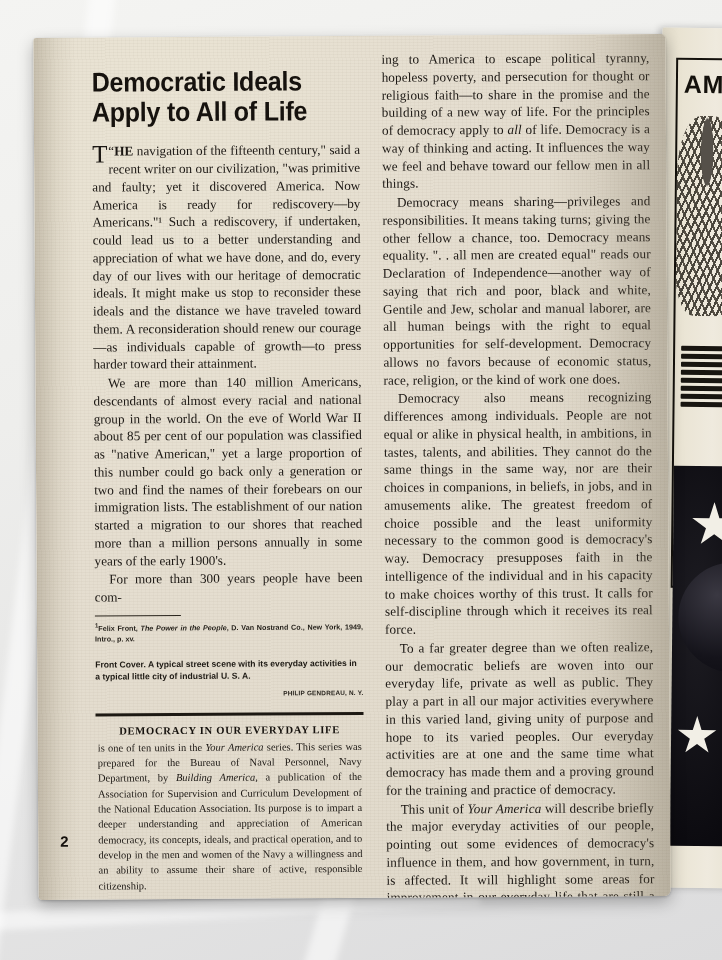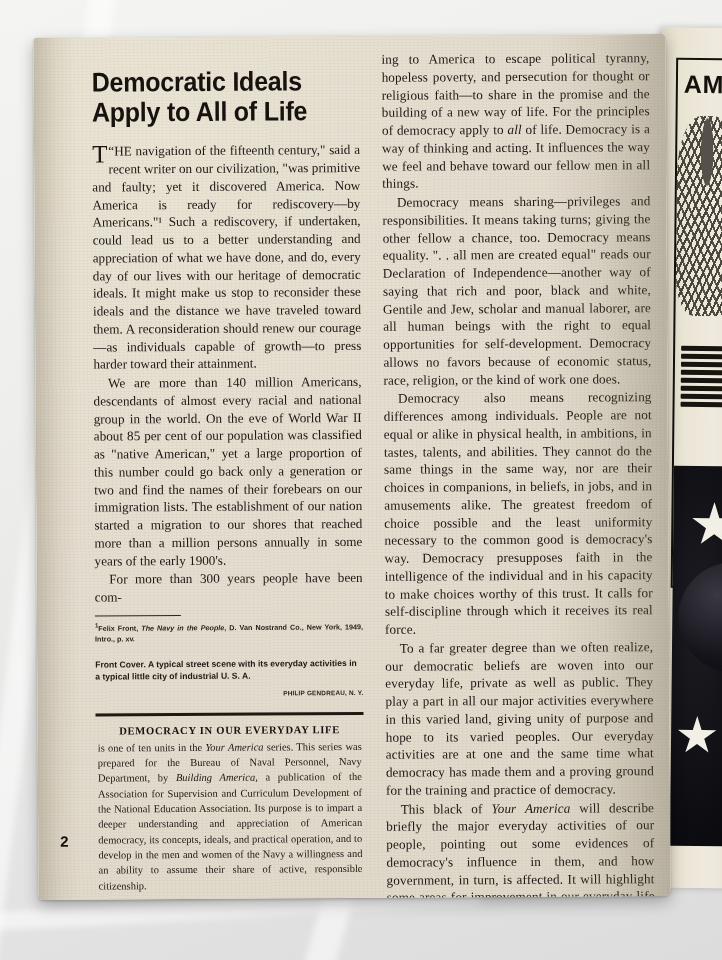--- a/index.html
+++ b/index.html
@@ -202,20 +202,21 @@
   .dropcap {
     float: left;
     font-size: 25px;
     line-height: 0.82;
     padding: 2px 1px 0 0;
     font-family: "Liberation Serif", serif;
   }
   .smallcaps {
     font-variant: small-caps;
     font-size: 13.2px;
+    font-weight: bold;
   }
 
   
   .footnote-rule {
     width: 86px;
     height: 1px;
     background: #2a251d;
     margin: 9px 0 5px 0;
   }
   .footnote {
@@ -342,21 +343,21 @@
           <span class="lead-quote">“</span><span class="dropcap">T</span><span class="smallcaps">HE</span><span> navigation of the fifteenth century," said a recent writer on our civilization, "was primitive and faulty; yet it discovered America. Now America is ready for rediscovery—by Americans."¹ Such a rediscovery, if undertaken, could lead us to a better understanding and appreciation of what we have done, and do, every day of our lives with our heritage of democratic ideals. It might make us stop to reconsider these ideals and the distance we have traveled toward them. A reconsideration should renew our courage—as individuals capable of growth—to press harder toward their attainment.</span>
         </p>
 
         <p class="body">We are more than 140 million Americans, descendants of almost every racial and national group in the world. On the eve of World War II about 85 per cent of our population was classified as "native American," yet a large proportion of this number could go back only a generation or two and find the names of their forebears on our immigration lists. The establishment of our nation started a migration to our shores that reached more than a million persons annually in some years of the early 1900's.</p>
 
         <p class="body">For more than 300 years people have been com-</p>
 
         <div class="footnote-rule"></div>
 
         <p class="footnote">
-          <sup>1</sup><span>Felix Front, </span><i>The Navy in the People</i><span>, D. Van Nostrand Co., New York, 1949, Intro., p. xv.</span>
+          <sup>1</sup><span>Felix Front, </span><i>The Power in the People</i><span>, D. Van Nostrand Co., New York, 1949, Intro., p. xv.</span>
         </p>
 
         <p class="cover-caption">Front Cover. A typical street scene with its everyday activities in a typical little city of industrial U. S. A.</p>
 
         <p class="photo-credit">PHILIP GENDREAU, N. Y.</p>
 
         <div class="edbox-rule"></div>
 
         <div class="edbox">
           <p class="edbox-title">DEMOCRACY IN OUR EVERYDAY LIFE</p>
@@ -369,21 +370,21 @@
       </div>
 
       <div class="col col-right">
         <p class="body first">
           <span>ing to America to escape political tyranny, hopeless poverty, and persecution for thought or religious faith—to share in the promise and the building of a new way of life. For the principles of democracy apply to </span><i>all</i><span> of life. Democracy is a way of thinking and acting. It influences the way we feel and behave toward our fellow men in all things.</span>
         </p>
         <p class="body">Democracy means sharing—privileges and responsibilities. It means taking turns; giving the other fellow a chance, too. Democracy means equality. ". . all men are created equal" reads our Declaration of Independence—another way of saying that rich and poor, black and white, Gentile and Jew, scholar and manual laborer, are all human beings with the right to equal opportunities for self-development. Democracy allows no favors because of economic status, race, religion, or the kind of work one does.</p>
         <p class="body">Democracy also means recognizing differences among individuals. People are not equal or alike in physical health, in ambitions, in tastes, talents, and abilities. They cannot do the same things in the same way, nor are their choices in companions, in beliefs, in jobs, and in amusements alike. The greatest freedom of choice possible and the least uniformity necessary to the common good is democracy's way. Democracy presupposes faith in the intelligence of the individual and in his capacity to make choices worthy of this trust. It calls for self-discipline through which it receives its real force.</p>
         <p class="body">To a far greater degree than we often realize, our democratic beliefs are woven into our everyday life, private as well as public. They play a part in all our major activities everywhere in this varied land, giving unity of purpose and hope to its varied peoples. Our everyday activities are at one and the same time what democracy has made them and a proving ground for the training and practice of democracy.</p>
         <p class="body">
-          <span>This black of </span><i>Your America</i><span> will describe briefly the major everyday activities of our people, pointing out some evidences of democracy's influence in them, and how government, in turn, is affected. It will highlight some areas for improvement in our everyday life that are still a challenge to our democracy.</span>
+          <span>This unit of </span><i>Your America</i><span> will describe briefly the major everyday activities of our people, pointing out some evidences of democracy's influence in them, and how government, in turn, is affected. It will highlight some areas for improvement in our everyday life that are still a challenge to our democracy.</span>
         </p>
       </div>
 
       <div class="page-number">2</div>
 
     </div>
   </div>
 </div>
 
 </body></html>

